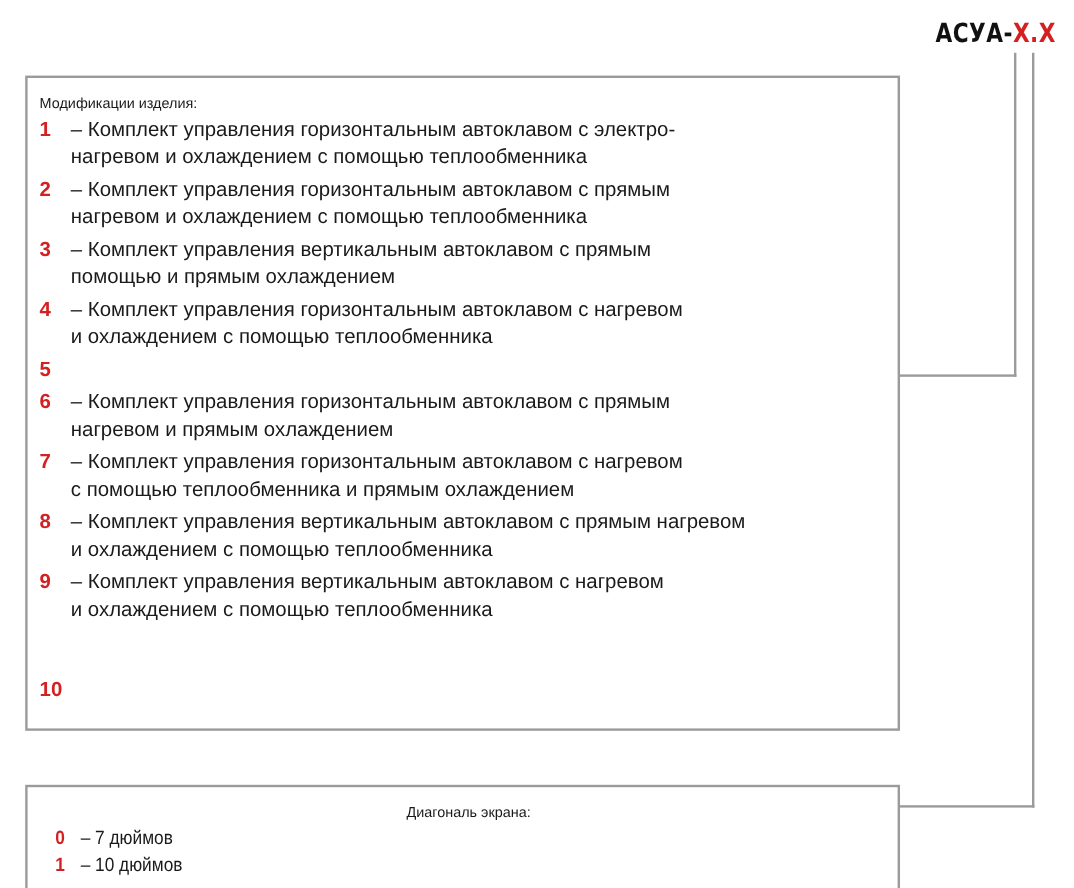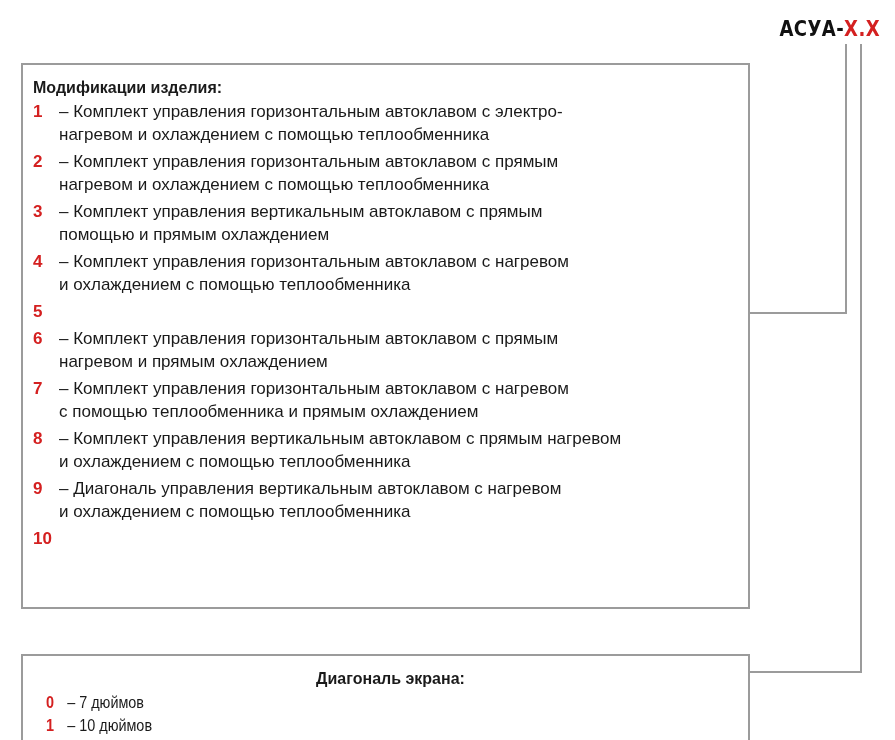--- a/index.html
+++ b/index.html
@@ -6,24 +6,24 @@
   body { width: 895px; height: 740px; position: relative; overflow: hidden;
          font-family: "Liberation Sans", "DejaVu Sans", sans-serif; color: #1a1a1a; }
   .code-title { position: absolute; left: 740px; top: 16px; width: 140px; text-align: right;
                 font-family: "DejaVu Sans", sans-serif; font-weight: bold; font-size: 22px;
                 letter-spacing: 0.5px; transform: scaleX(0.82); transform-origin: right center; }
   .code-title .base { color: #111; }
   .code-title .var { color: #d42020; }
   .box { position: absolute; border: 2px solid #9b9b9b; background: #fff; box-sizing: border-box; }
   .box-mods { left: 21px; top: 63px; width: 729px; height: 546px; padding: 10px 0 0 10px; }
   .box-diag { left: 21px; top: 654px; width: 729px; height: 94px; padding: 10px 0 0 10px; text-align: center; }
-  .box-title { font-weight: bold; font-size: 16px; margin: 4px 0 3px 0; }
+  .box-title { font-weight: normal; font-size: 12px; margin: 4px 0 3px 0; }
   .item { display: flex; font-size: 17px; line-height: 23px; margin-bottom: 4px; }
   .num { color: #d42020; font-weight: bold; width: 26px; flex-shrink: 0; }
-  .num.wide { width: 38px; }
+  .num.wide { width: 38px; margin-top: 40px; }
   .txt { white-space: pre-line; }
   .diag-item { display: flex; font-size: 16px; line-height: 23px; transform: scaleX(0.9); transform-origin: left center; }
   .diag-item .num { width: 38px; }
   .line { position: absolute; background: #9b9b9b; }
 </style>
 </head>
 <body>
 
 <div class="code-title">
   <span class="base">АСУА-</span><span class="var">X.X</span>
@@ -70,21 +70,21 @@
         <span class="txt">– Комплект управления горизонтальным автоклавом с нагревом
 с помощью теплообменника и прямым охлаждением</span>
       </div>
     <div class="item">
         <span class="num">8</span>
         <span class="txt">– Комплект управления вертикальным автоклавом с прямым нагревом
 и охлаждением с помощью теплообменника</span>
       </div>
     <div class="item">
         <span class="num">9</span>
-        <span class="txt">– Диагональ управления вертикальным автоклавом с нагревом
+        <span class="txt">– Комплект управления вертикальным автоклавом с нагревом
 и охлаждением с помощью теплообменника</span>
       </div>
     <div class="item">
         <span class="num wide">10</span>
       </div>
   </div>
 </div>
 
 <div class="box box-diag">
   <div class="box-title">Диагональ экрана:</div>

